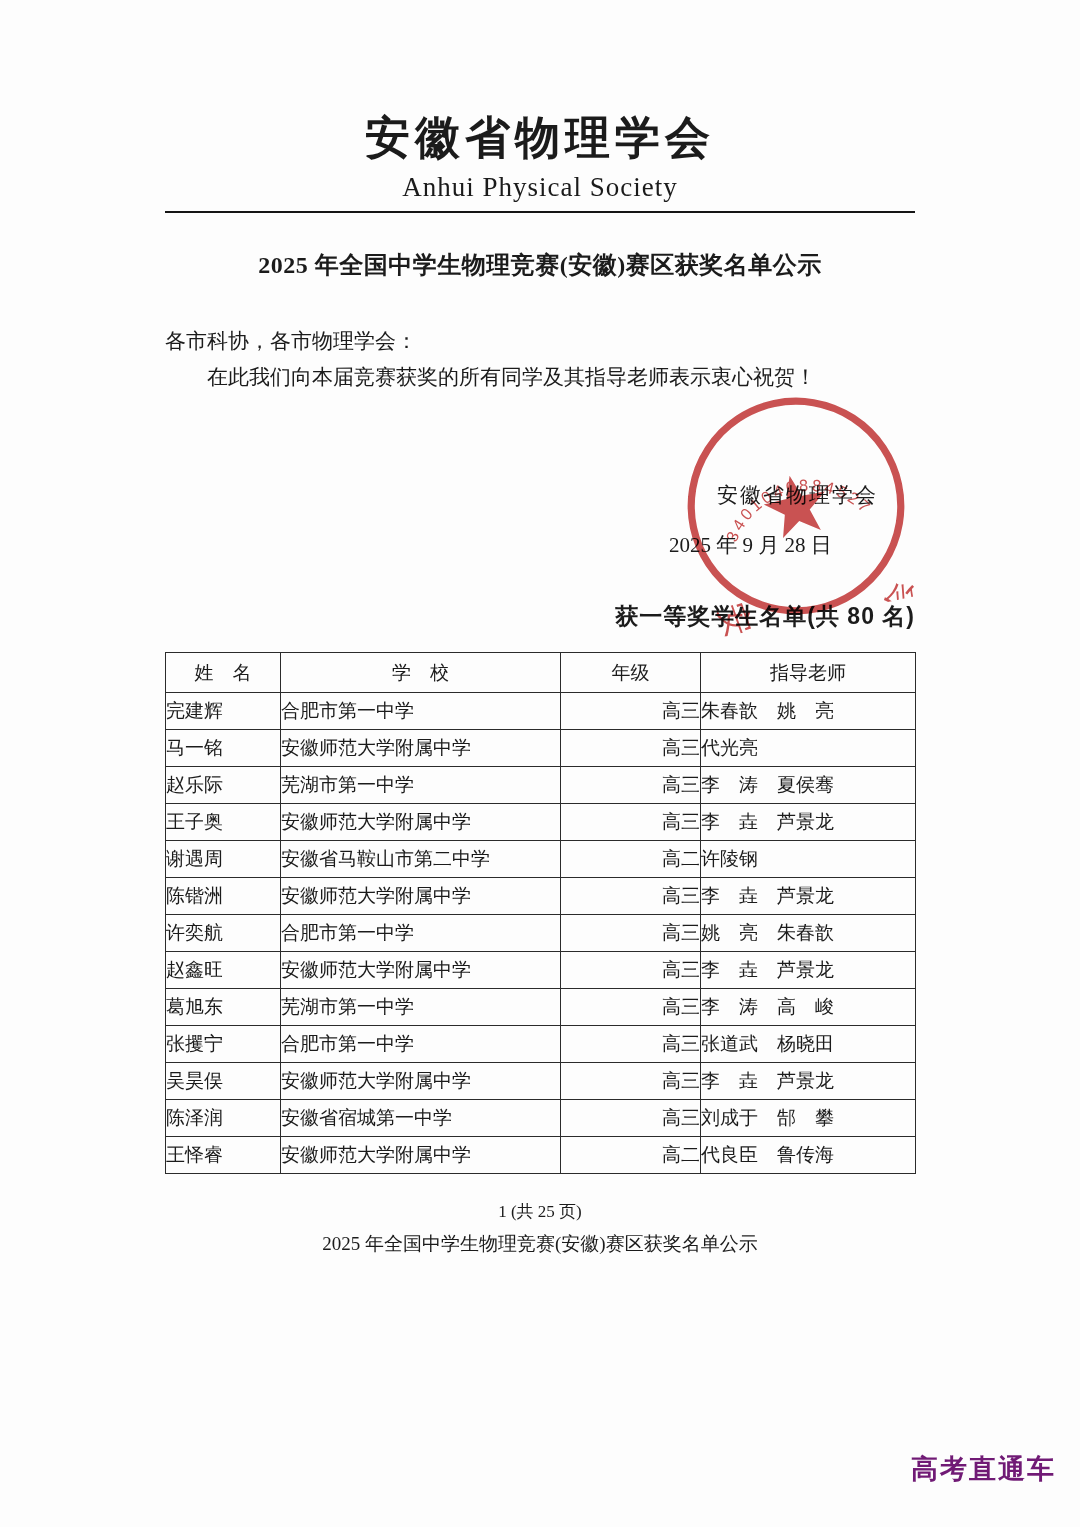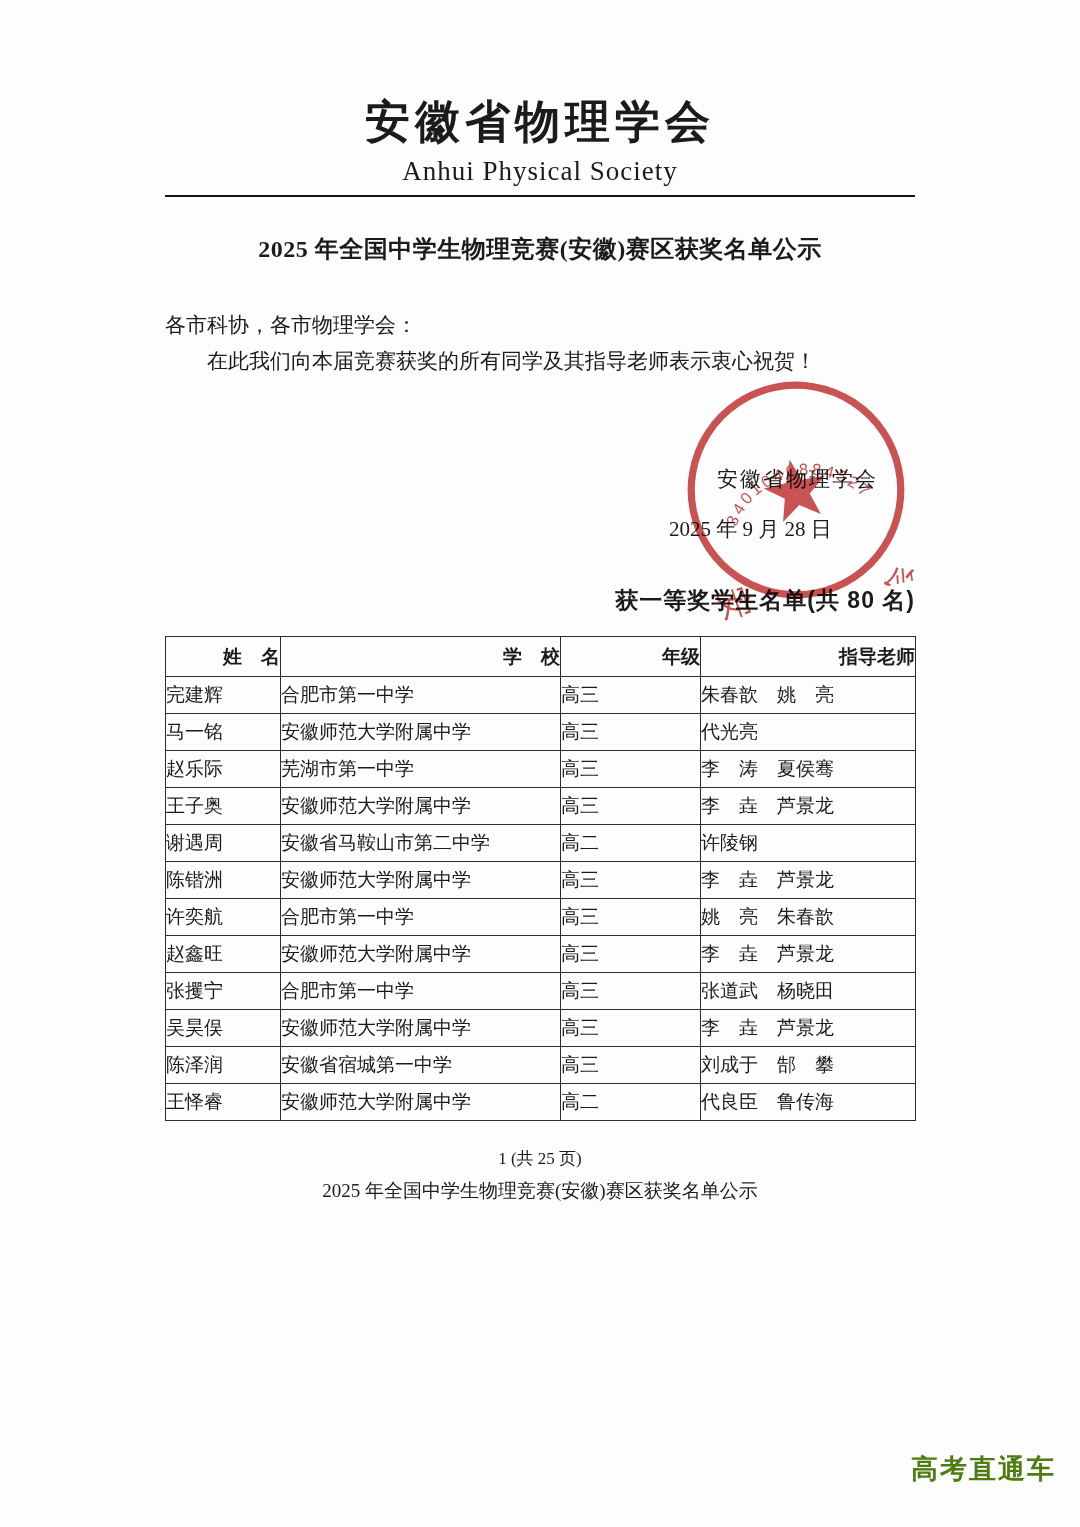--- a/index.html
+++ b/index.html
@@ -5,21 +5,21 @@
   * { box-sizing: border-box; }
   html, body { margin: 0; padding: 0; }
   body {
     width: 1080px; height: 1527px;
     background: #fdfdfd;
     color: #1b1b1b;
     font-family: "Liberation Serif", "DejaVu Serif", serif;
     position: relative;
     overflow: hidden;
   }
-  .page { width: 750px; margin: 0 auto; padding-top: 92px; }
+  .page { width: 750px; margin: 16px auto; padding-top: 92px; }
 
   .org-cn {
     margin: 0; text-align: center;
     font-size: 45px; font-weight: 600; letter-spacing: 5px;
   }
   .org-en {
     text-align: center; font-size: 27px; margin-top: 4px; letter-spacing: 1px;
   }
   .rule { border-bottom: 2.5px solid #151515; margin-top: 8px; }
 
@@ -52,37 +52,37 @@
 
   table.awards {
     width: 750px; border-collapse: collapse; table-layout: fixed;
   }
   table.awards th, table.awards td {
     border: 1.5px solid #2b2b2b;
     height: 37px; font-size: 19px; font-weight: 400;
     padding: 0; vertical-align: middle;
     overflow: hidden; white-space: nowrap;
   }
-  table.awards th { font-weight: 700; text-align: right; height: 40px; }
+  table.awards th { font-weight: 400; text-align: center; height: 40px; }
   col.c0 { width: 115px; } col.c1 { width: 280px; }
   col.c2 { width: 140px; } col.c3 { width: 215px; }
   td.col0 { padding-left: 14px; }
   td.col1 { padding-left: 12px; }
-  td.col2 { text-align: left; }
+  td.col2 { text-align: right; }
   td.col3 { padding-left: 12px; }
 
   .footer { text-align: center; margin-top: 26px; }
   .footer .pageno { font-size: 17px; }
   .footer .ftitle { font-size: 19px; margin-top: 8px; }
 
   .watermark {
     position: absolute; right: 24px; bottom: 40px;
     font-family: "Liberation Sans", "DejaVu Sans", sans-serif;
     font-weight: 700; font-size: 27px; letter-spacing: 2px;
-    color: #4d7c0f;
+    color: #701a75;
   }
 </style>
 </head>
 <body>
 
 <div class="page">
 
   <h1 class="org-cn">安徽省物理学会</h1>
   <div class="org-en">Anhui Physical Society</div>
   <div class="rule"></div>
@@ -170,20 +170,26 @@
           <td class="col2">高三</td>
           <td class="col3">姚　亮　朱春歆</td>
         </tr>
         <tr>
           <td class="col0">赵鑫旺</td>
           <td class="col1">安徽师范大学附属中学</td>
           <td class="col2">高三</td>
           <td class="col3">李　垚　芦景龙</td>
         </tr>
         <tr>
+          <td class="col0">葛旭东</td>
+          <td class="col1">芜湖市第一中学</td>
+          <td class="col2">高三</td>
+          <td class="col3">李　涛　高　峻</td>
+        </tr>
+        <tr>
           <td class="col0">张攫宁</td>
           <td class="col1">合肥市第一中学</td>
           <td class="col2">高三</td>
           <td class="col3">张道武　杨晓田</td>
         </tr>
         <tr>
           <td class="col0">吴昊俣</td>
           <td class="col1">安徽师范大学附属中学</td>
           <td class="col2">高三</td>
           <td class="col3">李　垚　芦景龙</td>

